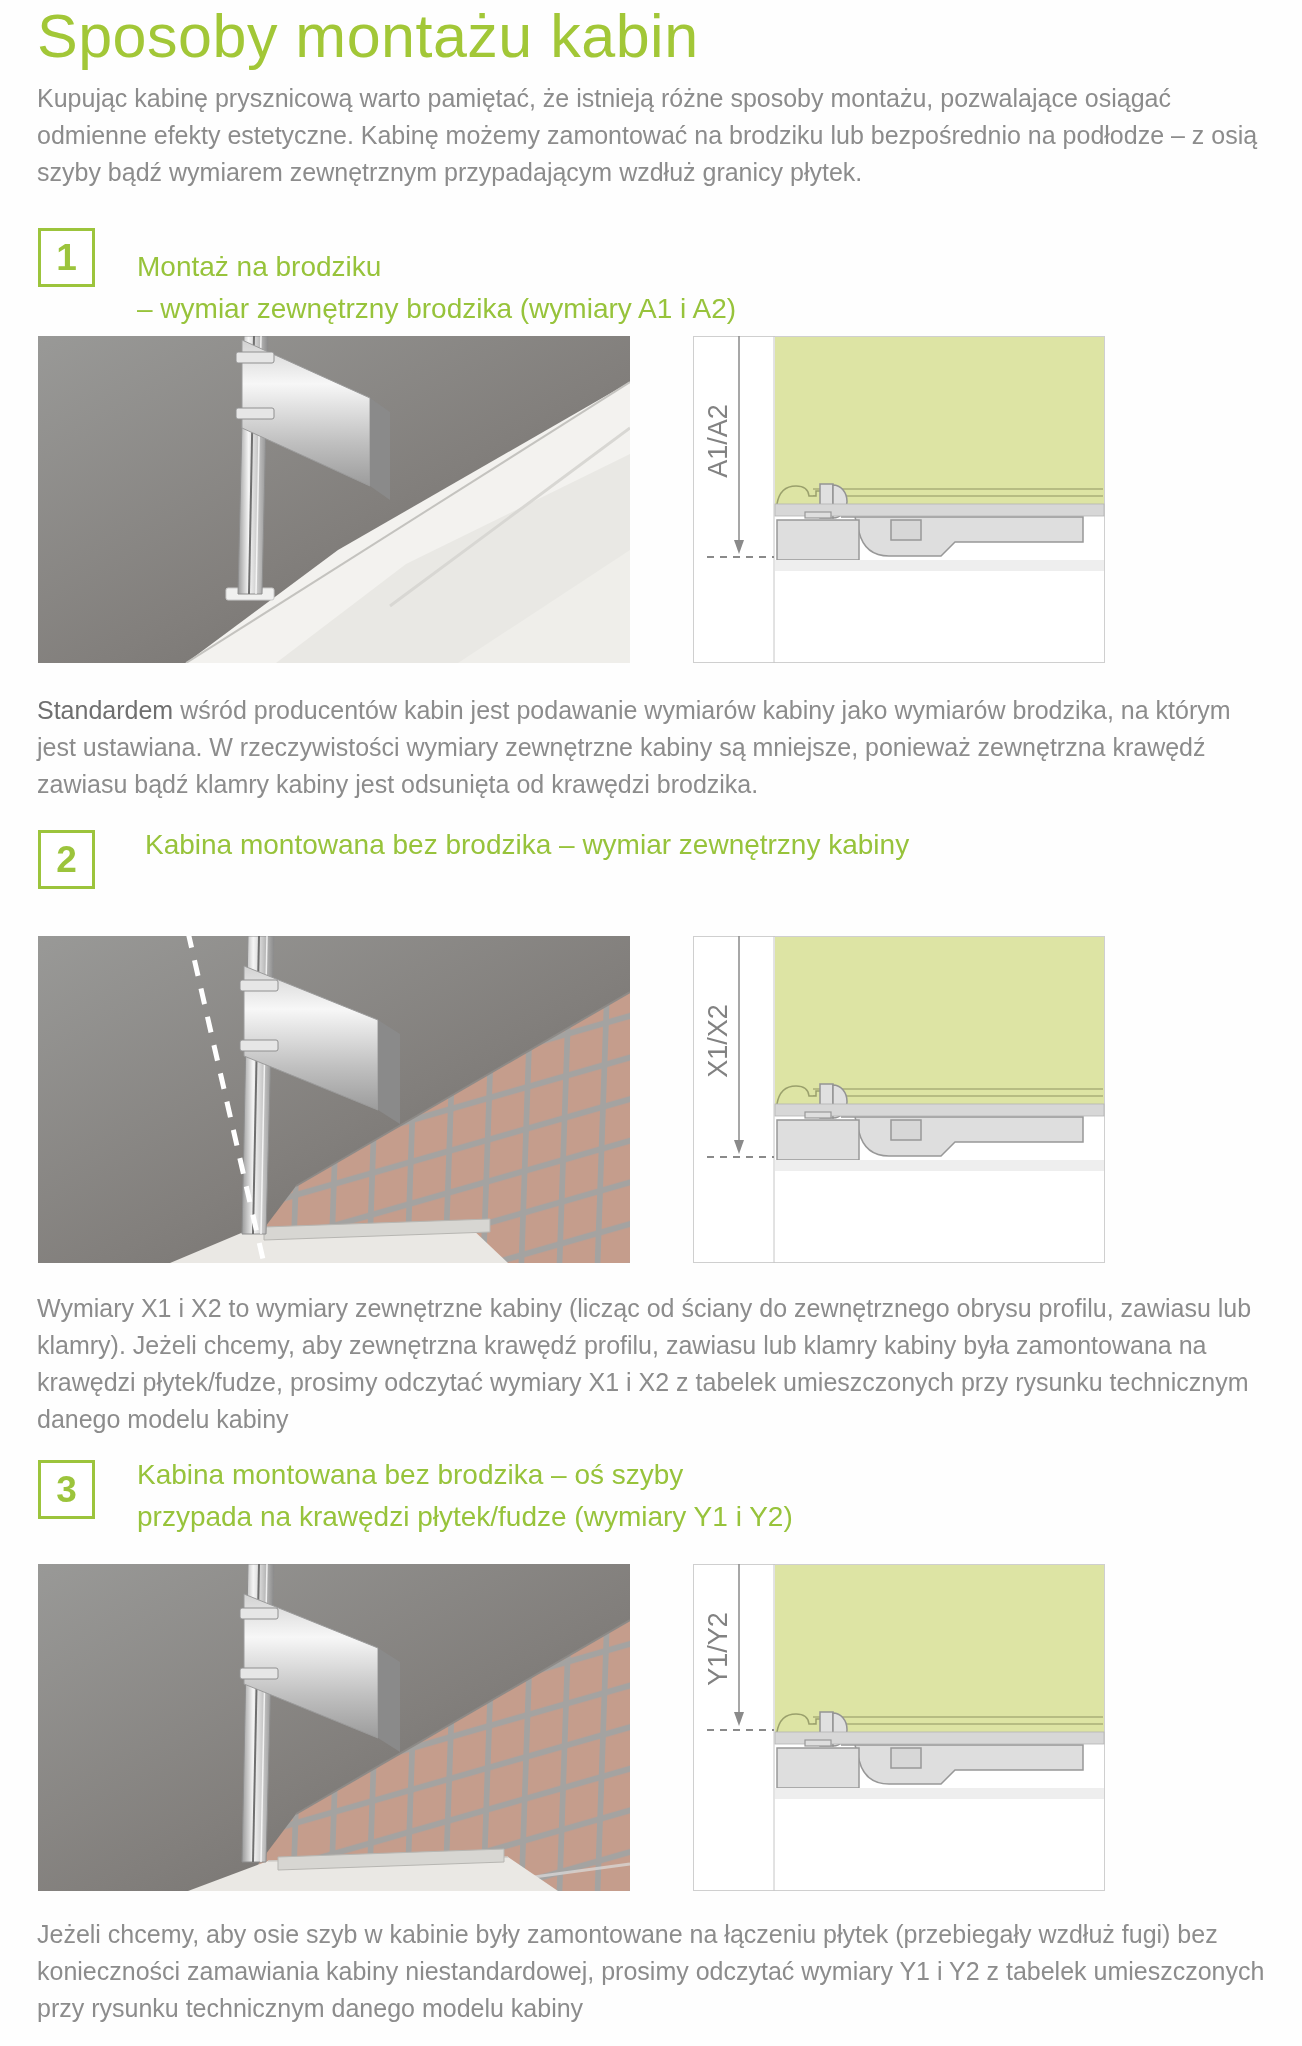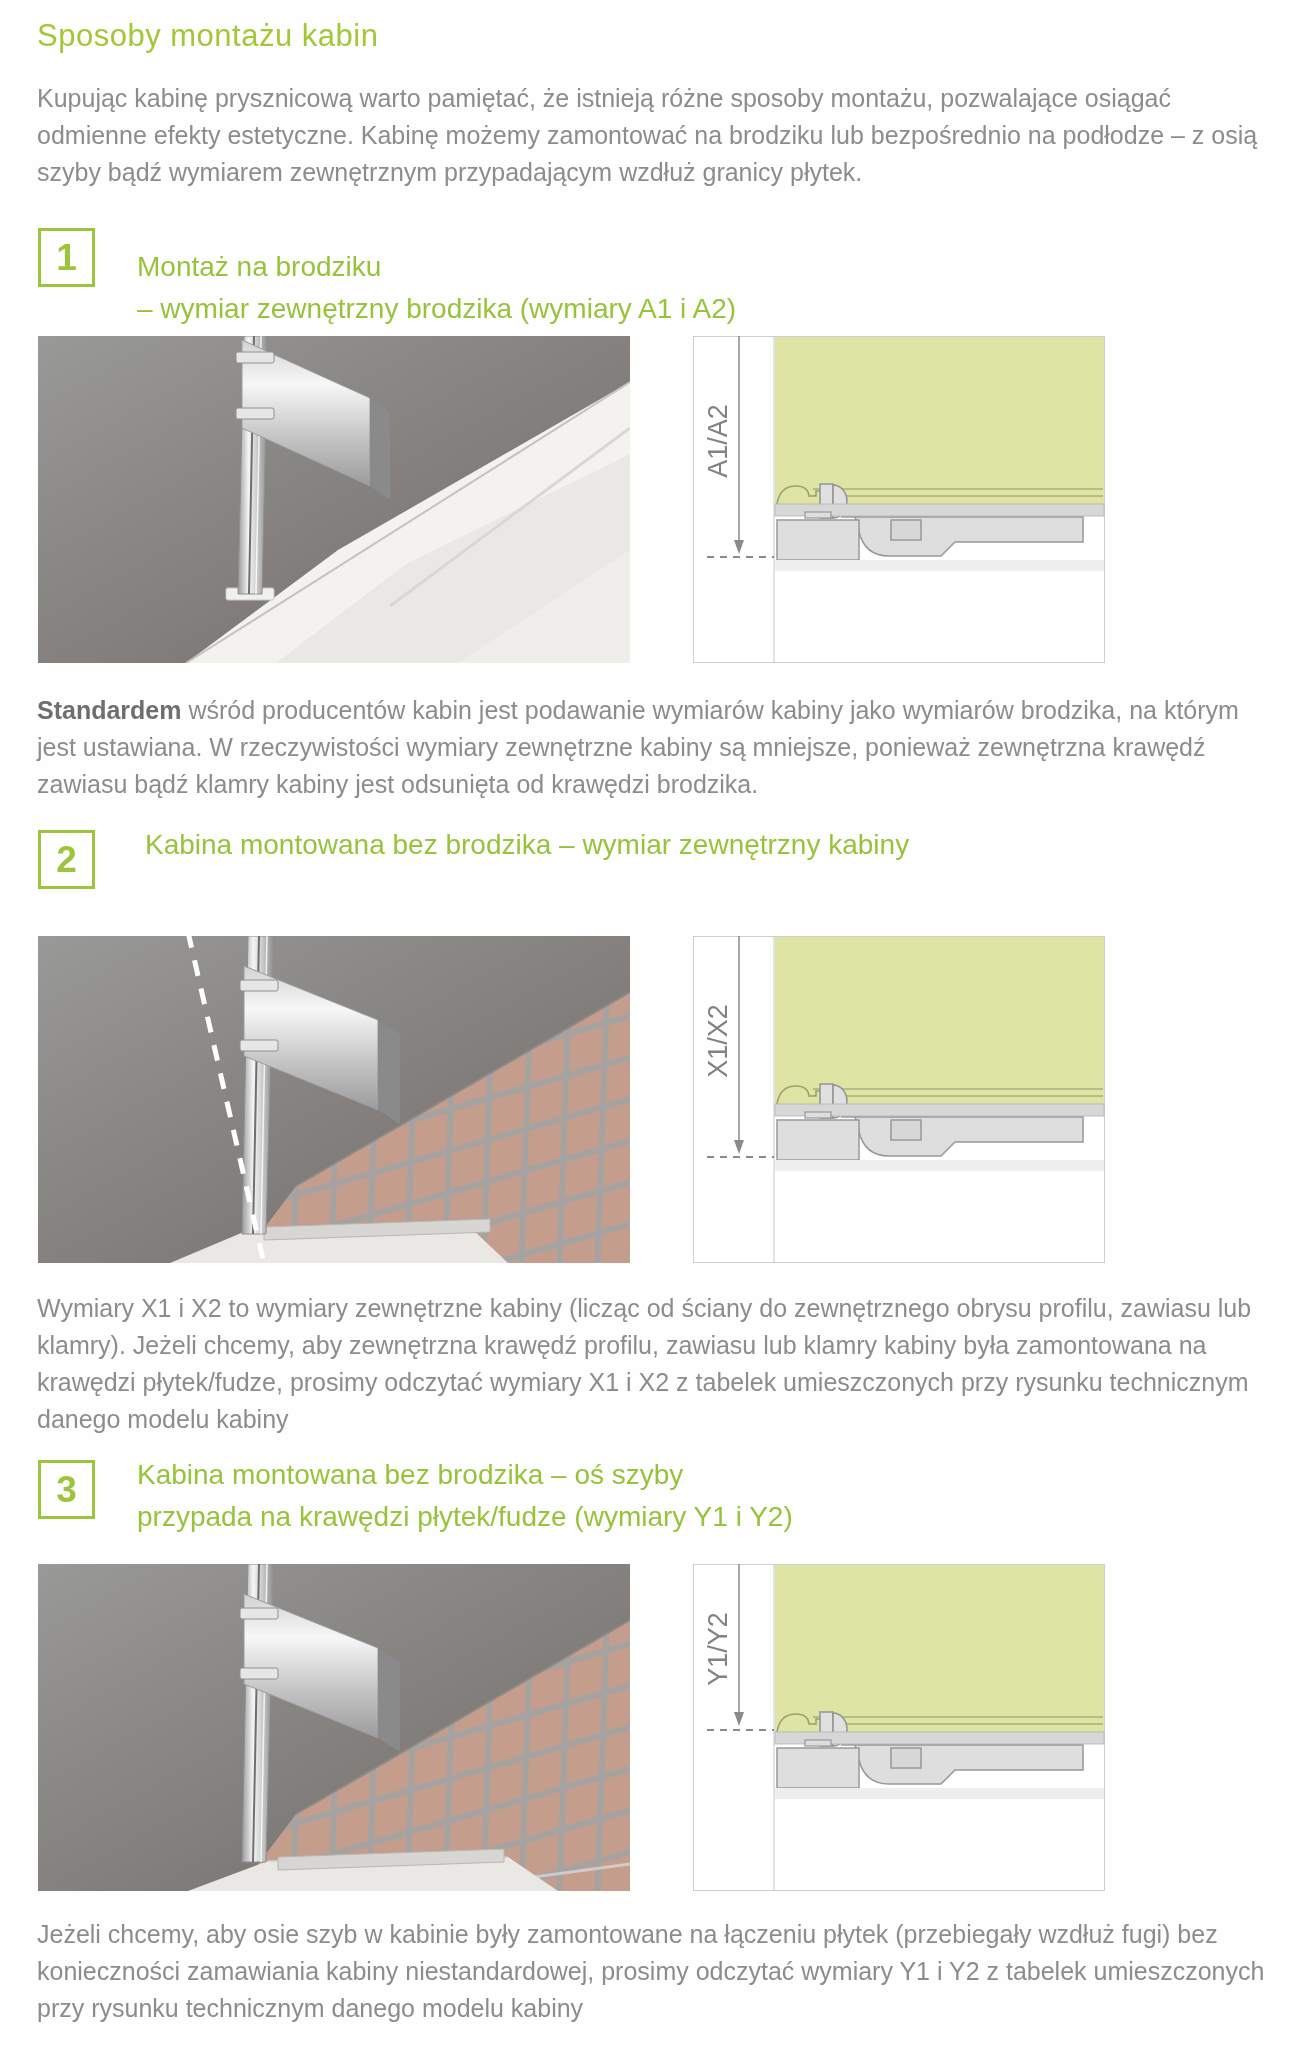--- a/index.html
+++ b/index.html
@@ -1,28 +1,28 @@
 <!DOCTYPE html>
 <html><head>
 <meta charset="utf-8">
 <style>
   html,body{margin:0;padding:0;background:#ffffff;}
   .page{
     position:relative;width:1302px;height:2046px;margin:0 auto;background:#fefefe;
     font-family:"Liberation Sans","DejaVu Sans",sans-serif;overflow:hidden;
   }
   .page-title{
-    position:absolute;left:37px;top:8px;font-size:31px;line-height:56px;
+    position:absolute;left:37px;top:8px;font-size:61px;line-height:56px;
     color:#a2c737;font-weight:400;letter-spacing:.5px;margin:0;
   }
   .body-text{
     position:absolute;left:37px;width:1237px;margin:0;
     font-size:25px;line-height:37px;color:#8c8c8c;
   }
-  .lead{font-weight:bold;color:#6f6f6f;}
+  .lead{font-weight:normal;color:#6f6f6f;}
   .badge{
     position:absolute;left:38px;width:57px;height:59px;box-sizing:border-box;
     border:3px solid #9cc43c;background:#ffffff;display:flex;align-items:center;justify-content:center;
     font-size:37px;font-weight:bold;color:#9cc43c;
   }
   .sec-heading{
     position:absolute;left:137px;margin:0;font-size:28px;line-height:42px;
     color:#97c33b;font-weight:400;
   }
   .photo,.diagram{position:absolute;display:block;}

